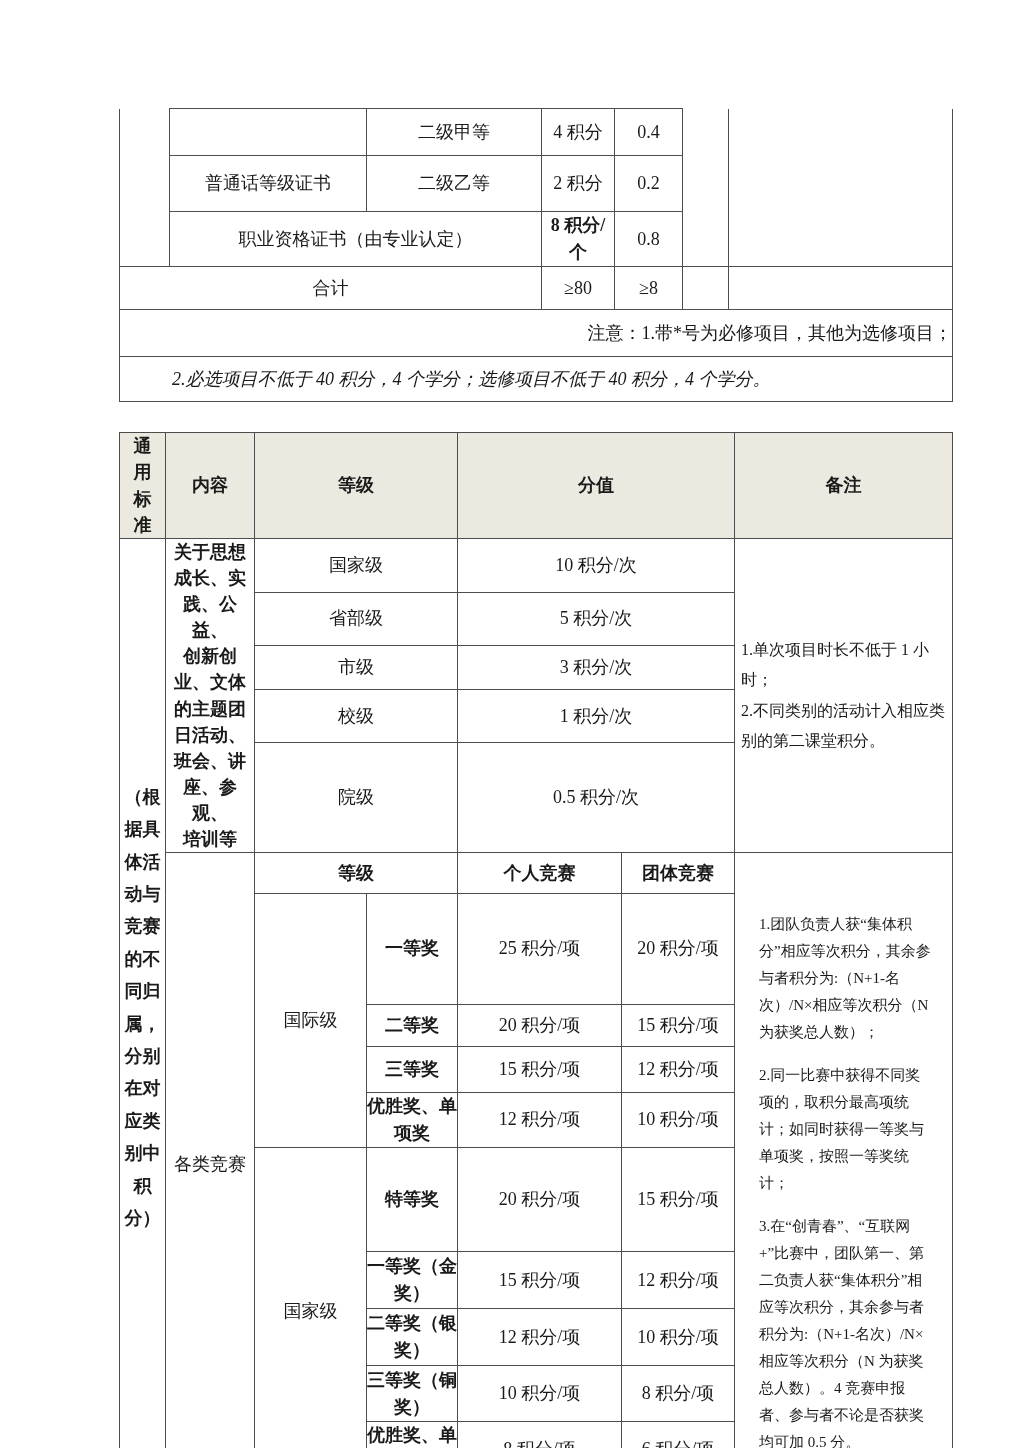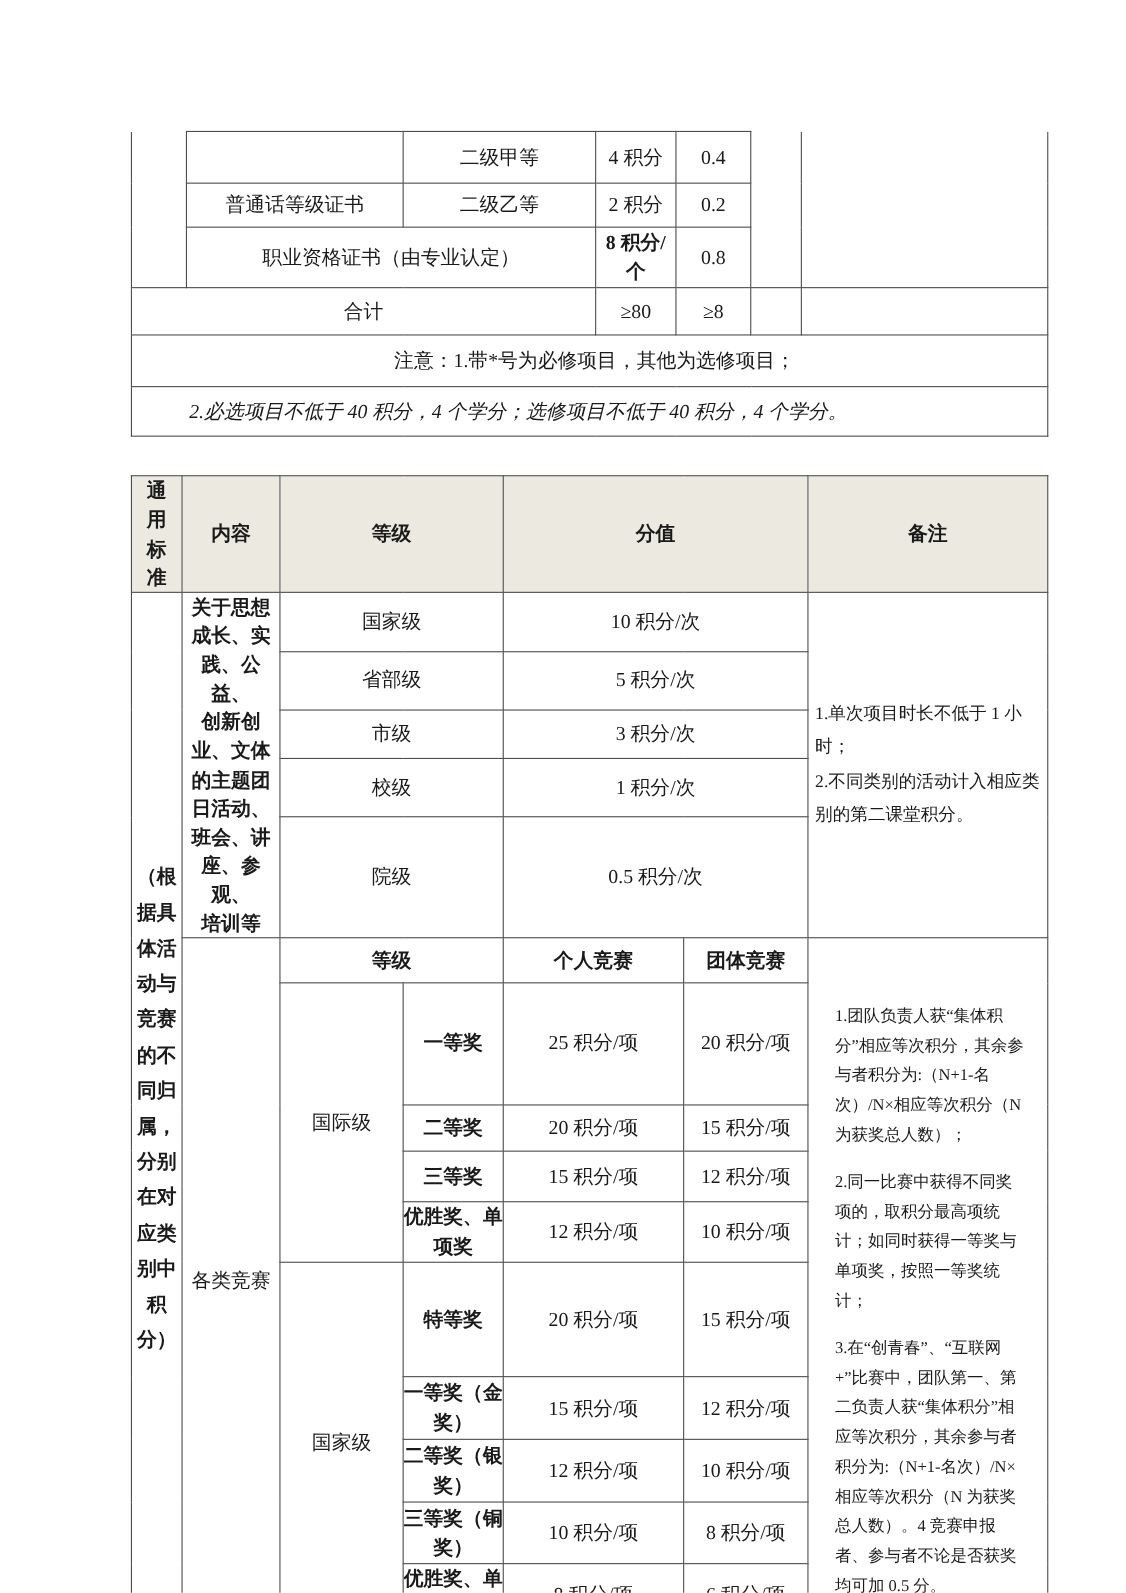--- a/index.html
+++ b/index.html
@@ -4,23 +4,23 @@
 <style>
   html,body{margin:0;padding:0;background:#ffffff;}
   body{width:1024px;height:1448px;position:relative;overflow:hidden;
        font-family:"Liberation Serif","DejaVu Serif",serif;color:#1a1a1a;}
   table{border-collapse:collapse;table-layout:fixed;position:absolute;left:119px;}
   td,th{border:1px solid #4d4d4d;text-align:center;vertical-align:middle;
         font-size:18px;font-weight:normal;padding:0;line-height:1.5;overflow:hidden;}
   th{font-weight:bold;background:#ECEAE0;}
   .cut{border-top:none !important;}
   .pre{white-space:pre-line;font-weight:bold;}
-  .t1{top:119px;width:834px;}
+  .t1{top:108px;width:834px;}
   .t2{top:432px;width:834px;}
-  .note{text-align:center;padding-left:9px;}
+  .note{text-align:right;padding-left:9px;}
   .note2{text-align:left;padding-left:52px;font-style:italic;}
   .vhead{line-height:1.45;}
   .sidenote{font-size:18px;line-height:1.8;}
   .actcontent{font-size:18px;line-height:1.45;}
   .remark-act{font-size:16px;line-height:1.9;text-align:left;padding:4px 6px;}
   .remark-comp{font-size:15px;line-height:1.8;text-align:left;vertical-align:top;
                padding:42px 5px 4px 8px;}
   .remark-comp .ritem{margin:16px;}
 </style>
 </head>
@@ -41,21 +41,21 @@
     <tbody>
         <tr style="height:47px">
       <td class="cut" rowspan="3"></td>
       <td></td>
       <td>二级甲等</td>
       <td>4 积分</td>
       <td>0.4</td>
       <td class="cut" rowspan="3"></td>
       <td class="cut" rowspan="3"></td>
     </tr>
-    <tr style="height:40px">
+    <tr style="height:56px">
       <td>普通话等级证书</td>
       <td>二级乙等</td>
       <td>2 积分</td>
       <td>0.2</td>
     </tr>
     <tr style="height:54px">
       <td colspan="2">职业资格证书（由专业认定）</td>
       <td class="pre">8 积分/
 个</td>
       <td>0.8</td>

